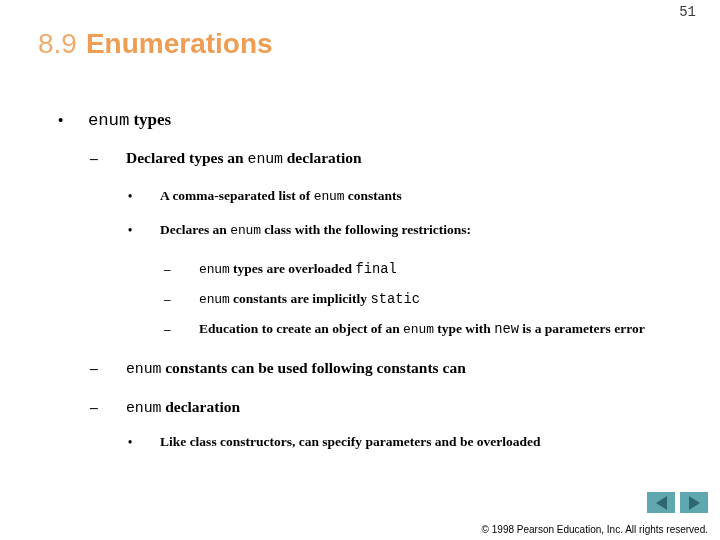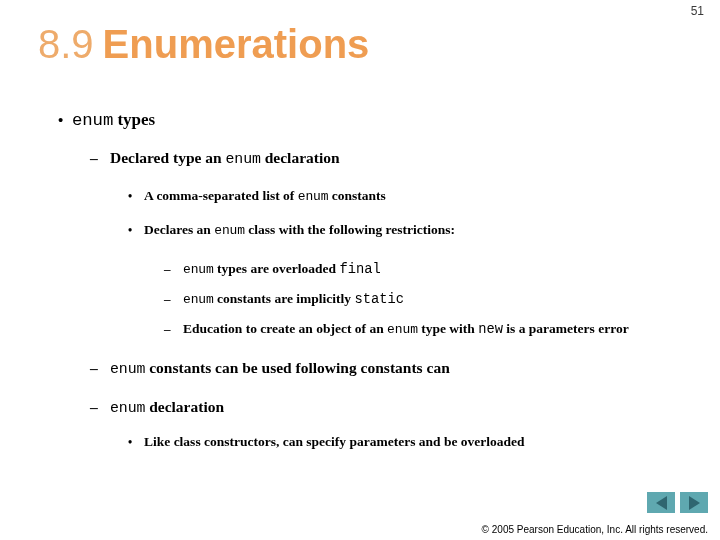--- a/index.html
+++ b/index.html
@@ -19,34 +19,34 @@
   #slide {
     position: absolute;
     inset: 0;
     background: #ffffff;
   }
 
   
   .page-number {
     position: absolute;
     top: 4px;
-    right: 16px;
-    font-family: Liberation Sans, sans-serif;
-    font-size: 12px;
+    right: 24px;
+    font-family: Liberation Mono, monospace;
+    font-size: 14px;
     color: #3a3a3a;
     letter-spacing: 0px;
   }
 
   
   .slide-title {
     position: absolute;
     left: 38px;
     top: 27px;
     font-family: "Liberation Sans", sans-serif;
-    font-size: 40px;
+    font-size: 28px;
     line-height: 34px;
     white-space: nowrap;
   }
   .title-num {
     color: #eeab6b;
     font-weight: normal;
   }
   .title-text {
     color: #ef9d52;
     font-weight: bold;
@@ -67,21 +67,21 @@
     color: #000000;
     white-space: nowrap;
   }
   .line.wrap { white-space: normal; }
 
   .bullet {
     position: absolute;
     left: 0;
     top: 0;
   }
-  .line-text { display: block; }
+  .line-text { display: block; margin-left: 16px; }
 
   
   .lvl1 {
     margin-left: 58px;
     padding-left: 14px;
     font-size: 17px;
     line-height: 24px;
     margin-bottom: 13px;
   }
   .lvl1 .bullet { font-size: 15px; line-height: 24px; }
@@ -182,21 +182,21 @@
 
   <div class="outline">
 
     <div class="line lvl1">
       <span class="bullet">•</span>
       <span class="line-text"><span class="code">enum</span><span> types</span></span>
     </div>
 
     <div class="line lvl2">
       <span class="bullet">–</span>
-      <span class="line-text"><span>Declared type an </span><span class="code">enum</span><span> declaration</span></span>
+      <span class="line-text"><span>Declared types an </span><span class="code">enum</span><span> declaration</span></span>
     </div>
 
     <div class="line lvl3 gap-md">
       <span class="bullet">•</span>
       <span class="line-text"><span>A comma-separated list of </span><span class="code">enum</span><span> constants</span></span>
     </div>
 
     <div class="line lvl3 gap-lg">
       <span class="bullet">•</span>
       <span class="line-text"><span>Declares an </span><span class="code">enum</span><span> class with the following restrictions:</span></span>
@@ -236,15 +236,15 @@
 
   <div class="nav-group">
     <div class="nav-btn">
       <span class="tri tri-left"></span>
     </div>
     <div class="nav-btn">
       <span class="tri tri-right"></span>
     </div>
   </div>
 
-  <div class="footer">© 2005 Pearson Education, Inc.  All rights reserved.</div>
+  <div class="footer">© 1998 Pearson Education, Inc.  All rights reserved.</div>
 
 </div>
 
 </body></html>

